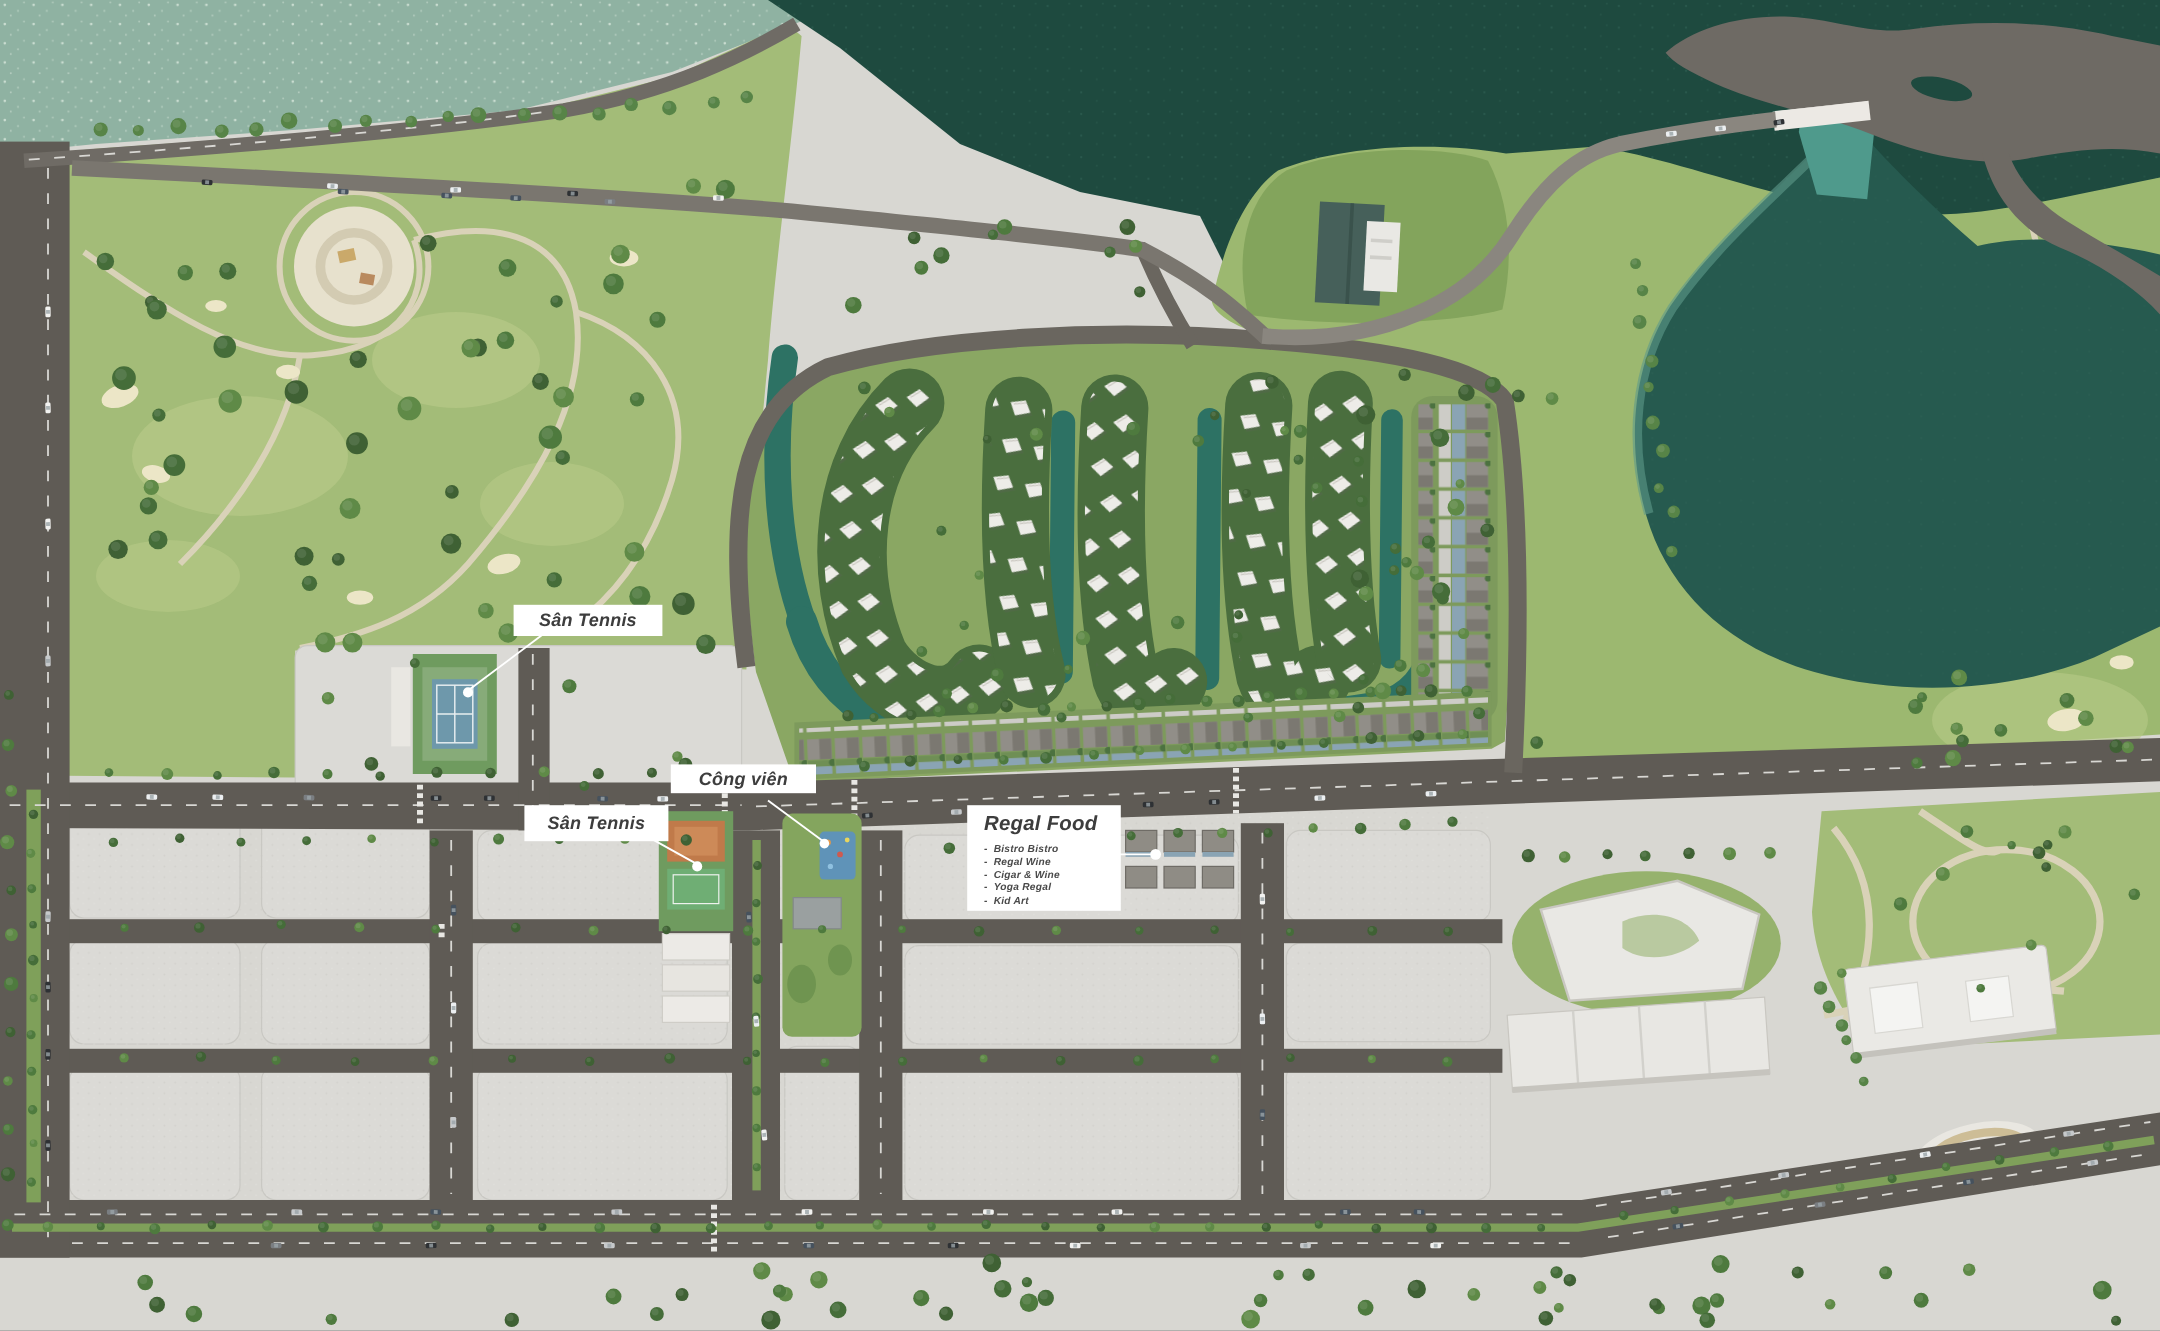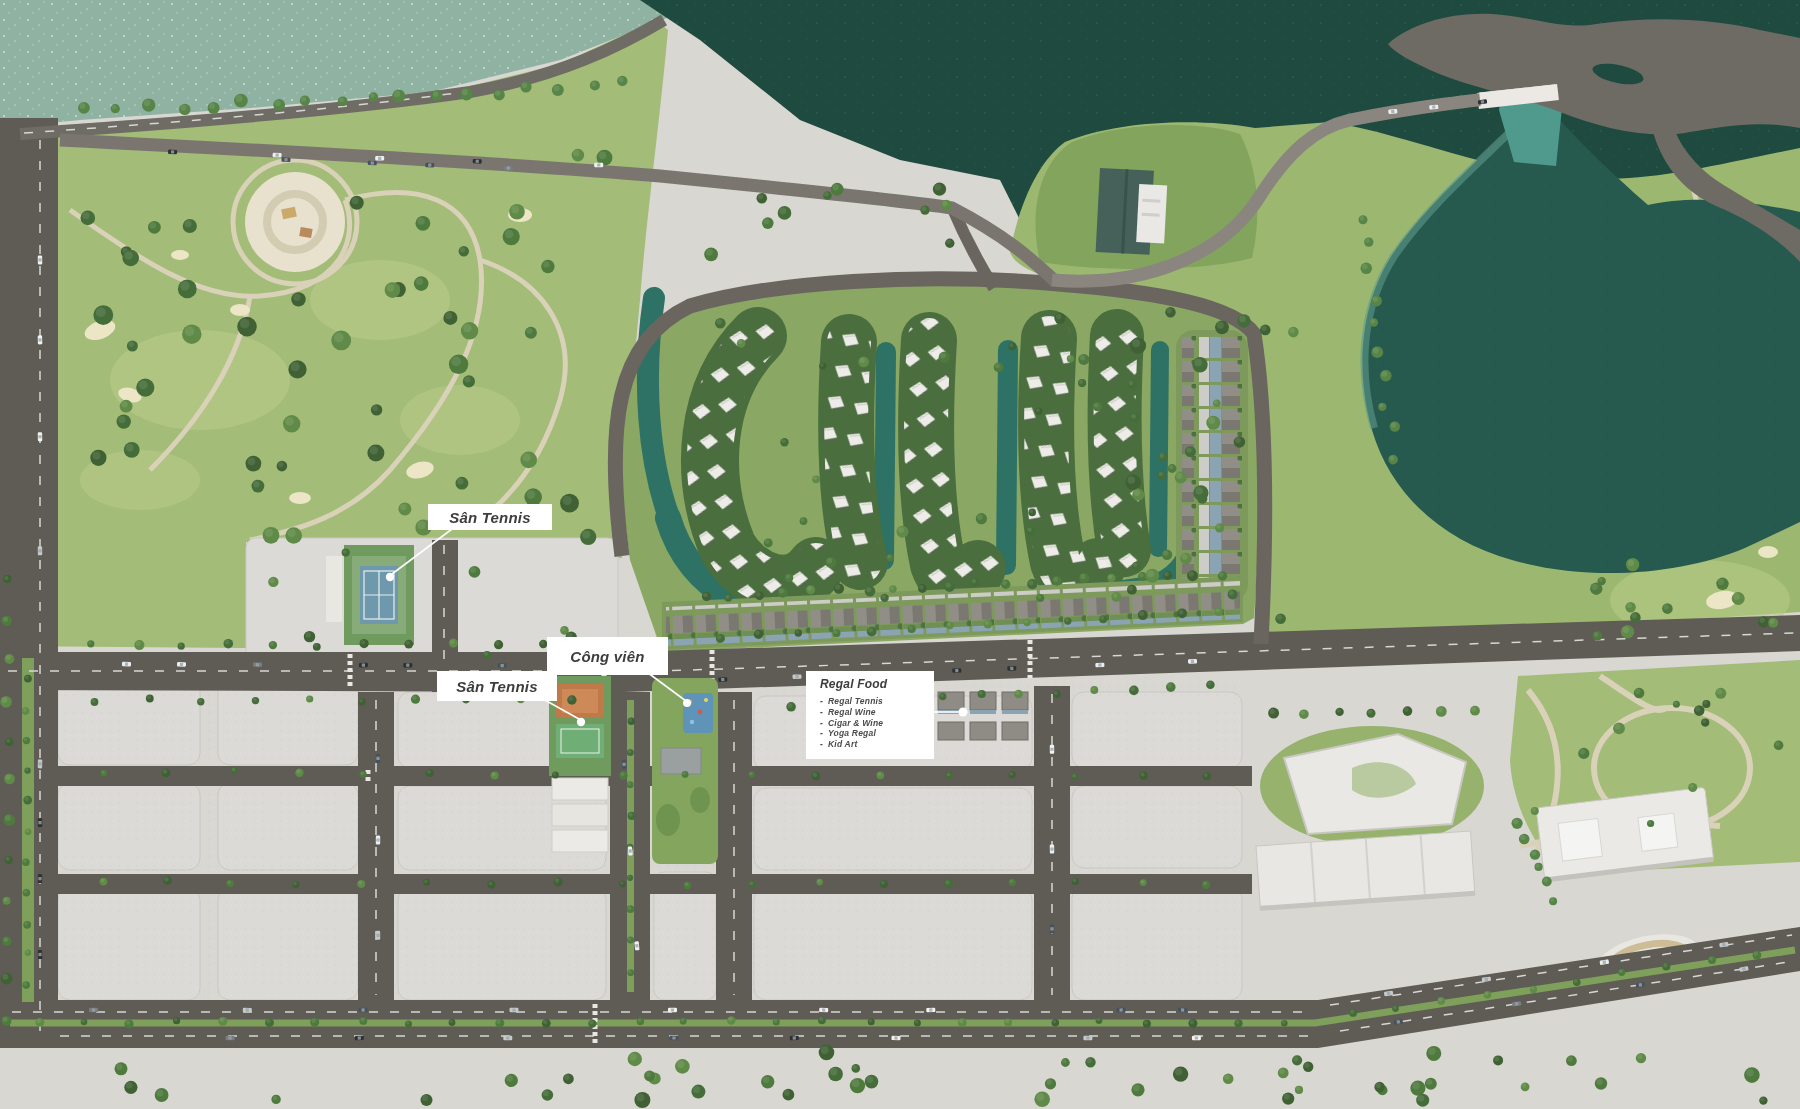--- a/index.html
+++ b/index.html
@@ -16,25 +16,25 @@
   .sea{fill:var(--waterDark);} .river{fill:var(--waterLight);} .lake{fill:var(--lake);}
   .golf{fill:var(--golf);} .park{fill:var(--park);} .road{fill:var(--road);}
   .paving{fill:var(--paving);} .block{fill:var(--block);} .sand{fill:var(--sand);}
   .lagoonS{stroke:var(--lagoon);fill:none;}
   .beige{stroke:var(--pathBeige);fill:none;}
   .platform{fill:var(--platform);}
   .map-label{position:absolute;background:var(--labelBg);color:var(--labelText);
     font-weight:700;display:flex;align-items:center;justify-content:center;
     z-index:6;letter-spacing:.2px;}
   #label-tennis1{left:428px;top:504px;width:124px;height:26px;font-size:15px;}
-  #label-park{left:547px;top:637px;width:121px;height:38px;font-size:15px;}
+  #label-park{left:559px;top:637px;width:121px;height:24px;font-size:15px;}
   #label-tennis2{left:437px;top:671px;width:120px;height:30px;font-size:15px;}
   #label-food{left:806px;top:671px;width:128px;height:88px;flex-direction:column;
     align-items:flex-start;justify-content:flex-start;padding:5px 8px 4px 10px;box-sizing:border-box;}
-  #label-food .rf-title{font-size:12px;margin:1px 0 5px 4px;font-weight:700;}
+  #label-food .rf-title{font-size:17px;margin:1px 0 5px 4px;font-weight:700;}
   #label-food ul{list-style:none;margin:0;padding:0 0 0 4px;}
   #label-food li{font-size:8.5px;line-height:10.8px;font-weight:600;color:#4a4a4a;}
   #label-food li::before{content:"-";margin-right:5px;color:#4a4a4a;}
 </style>
 </head>
 <body>
 
 <div id="stage">
 <svg id="map" viewBox="0 0 1800 1109" xmlns="http://www.w3.org/2000/svg">
   <defs>
@@ -1456,20 +1456,20 @@
 </div>
 <div class="map-label" id="label-park">
   <span>Công viên</span>
 </div>
 <div class="map-label" id="label-tennis2">
   <span>Sân Tennis</span>
 </div>
 <div class="map-label" id="label-food">
   <div class="rf-title">Regal Food</div>
   <ul>
-    <li>Regal Tennis</li>
+    <li>Bistro Bistro</li>
     <li>Regal Wine</li>
     <li>Cigar &amp; Wine</li>
     <li>Yoga Regal</li>
     <li>Kid Art</li>
   </ul>
 </div>
 </div>
 
 </body></html>

